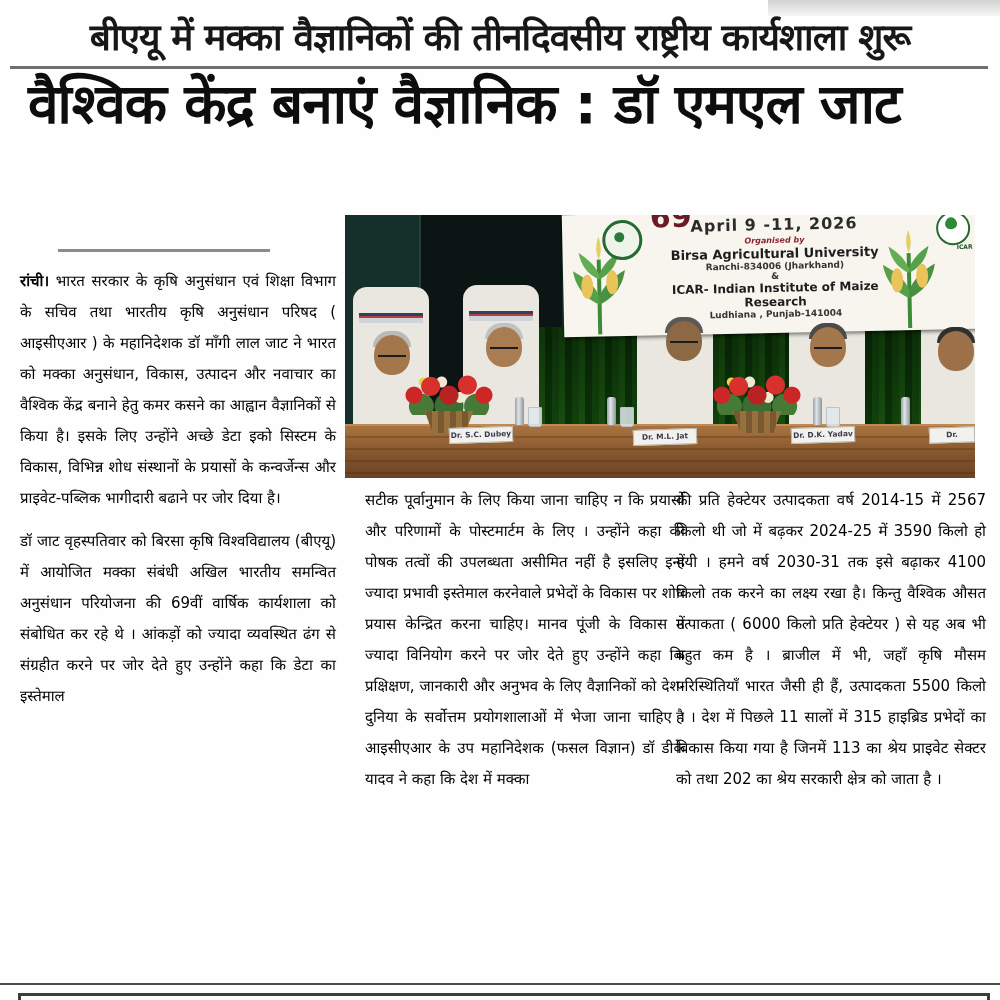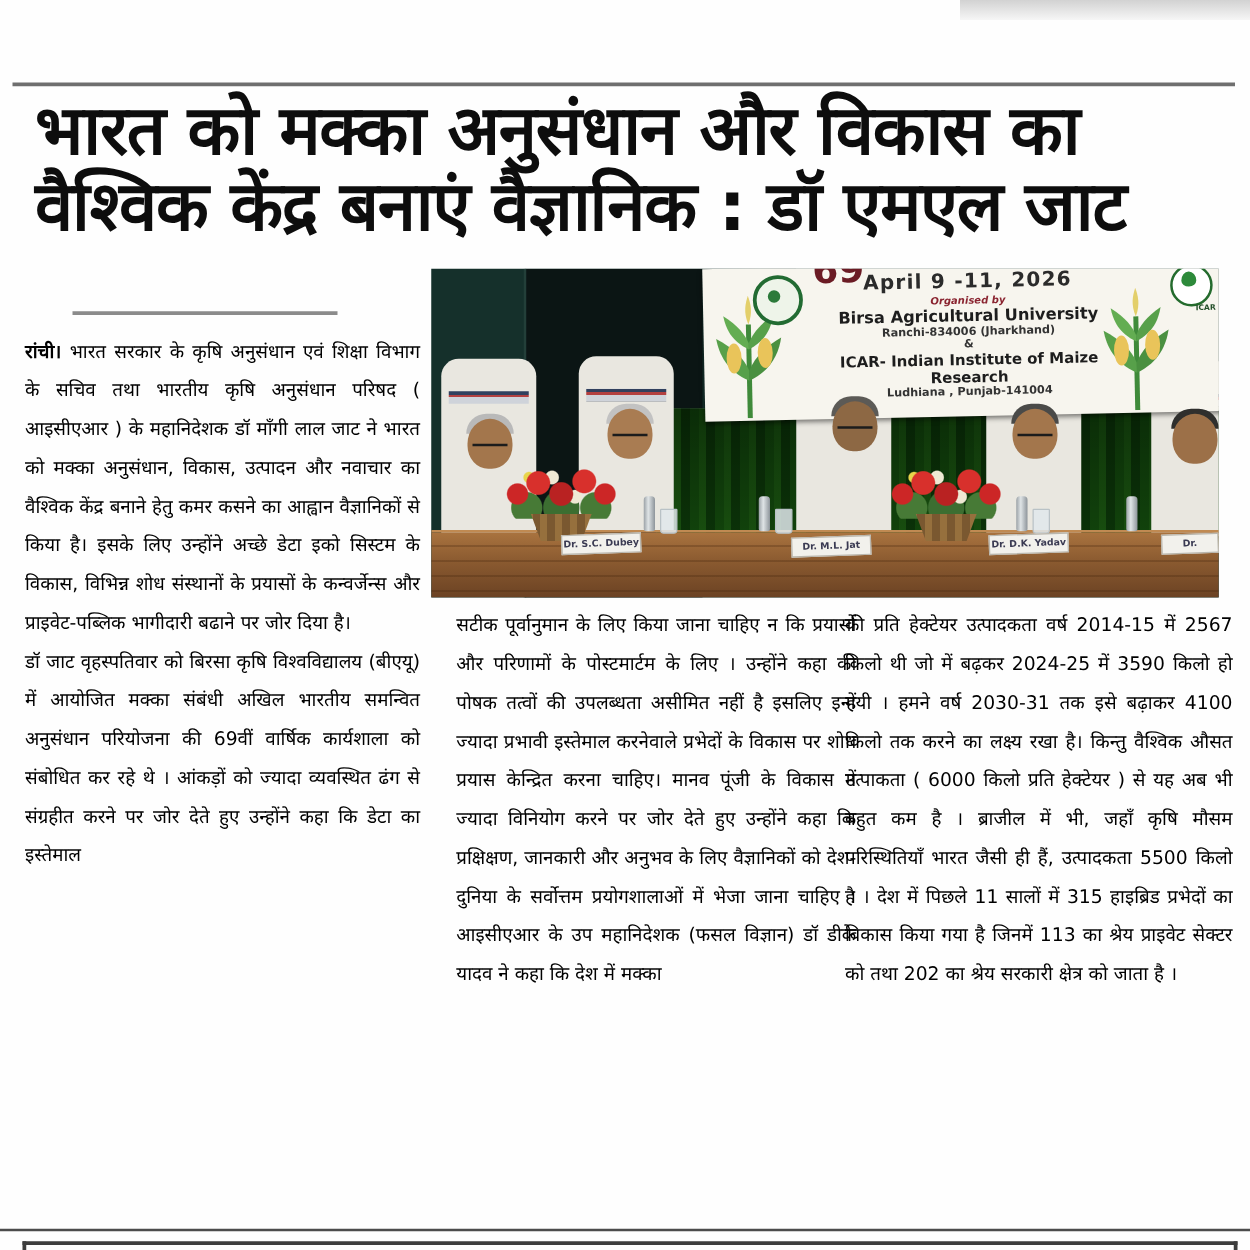--- a/index.html
+++ b/index.html
@@ -80,41 +80,41 @@
         transform:rotate(-2deg);font-size:7.5px;font-weight:700;color:#3a3a52;
         text-align:center;line-height:14px;overflow:hidden;}
   .bottle{position:absolute;width:9px;height:28px;border-radius:3px 3px 2px 2px;
         background:linear-gradient(90deg,#9aa1a6,#dfe4e6 40%,#8d949a);}
   .glass{position:absolute;width:12px;height:18px;border-radius:1px 1px 3px 3px;
         background:rgba(225,232,235,.85);border:1px solid #b9c2c6;}
 
   
   .col{position:absolute;text-align:justify;font-size:15px;line-height:31px;color:#000000;}
   .col p{margin:0;}
-  .col p + p{margin-top:0;}
+  .col p + p{margin-top:12px;}
   .lead{font-weight:800;}
   .col1{left:20px;top:266px;width:316px;}
   .col2{left:345px;top:485px;width:320px;margin-left:20px;}
   .col3{left:676px;top:485px;width:310px;}
 
   .rule-bottom{position:absolute;left:0;top:983px;width:1000px;height:2px;background:#4c4c4c;}
   .next-box{position:absolute;left:18px;top:993px;width:966px;height:10px;
         border:3px solid #3d3d3d;border-bottom:none;}
 </style>
 </head>
 <body>
 
 <div class="page">
 
   <div class="scan-strip"></div>
 
+  <h2 class="kicker">बीएयू में मक्का वैज्ञानिकों की तीनदिवसीय राष्ट्रीय कार्यशाला शुरू</h2>
   <div class="rule-top"></div>
 
   <h1 class="headline">
-    <span>भारत को मक्का अनुसंधान और विकास का</span>
     <span>वैश्विक केंद्र बनाएं वैज्ञानिक : डॉ एमएल जाट</span>
   </h1>
 
   <div class="rule-byline"></div>
 
   <figure class="photo">
     <div class="wall-dark"></div>
     <div class="wall-seam"></div>
     <div class="screen"></div>
 

